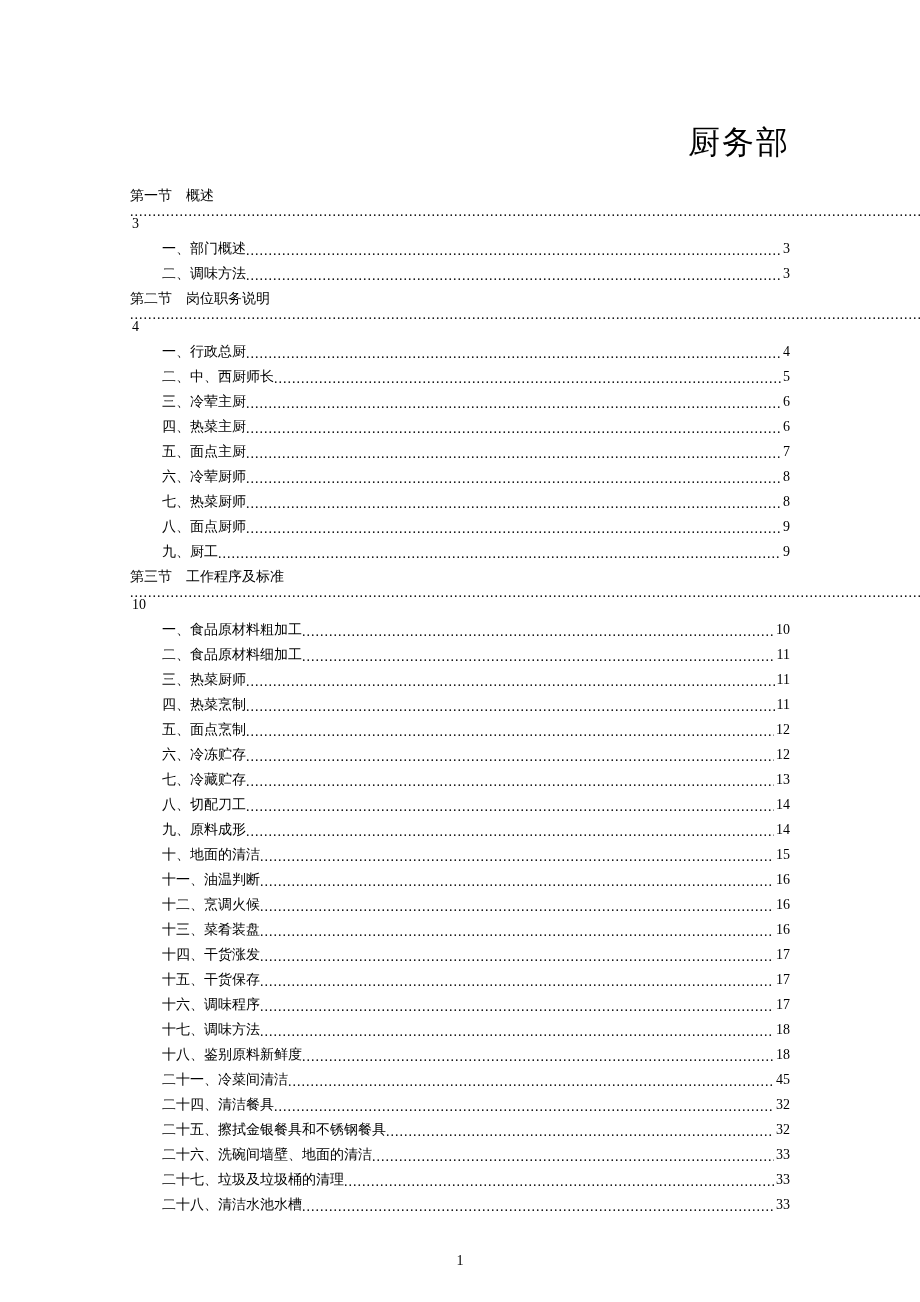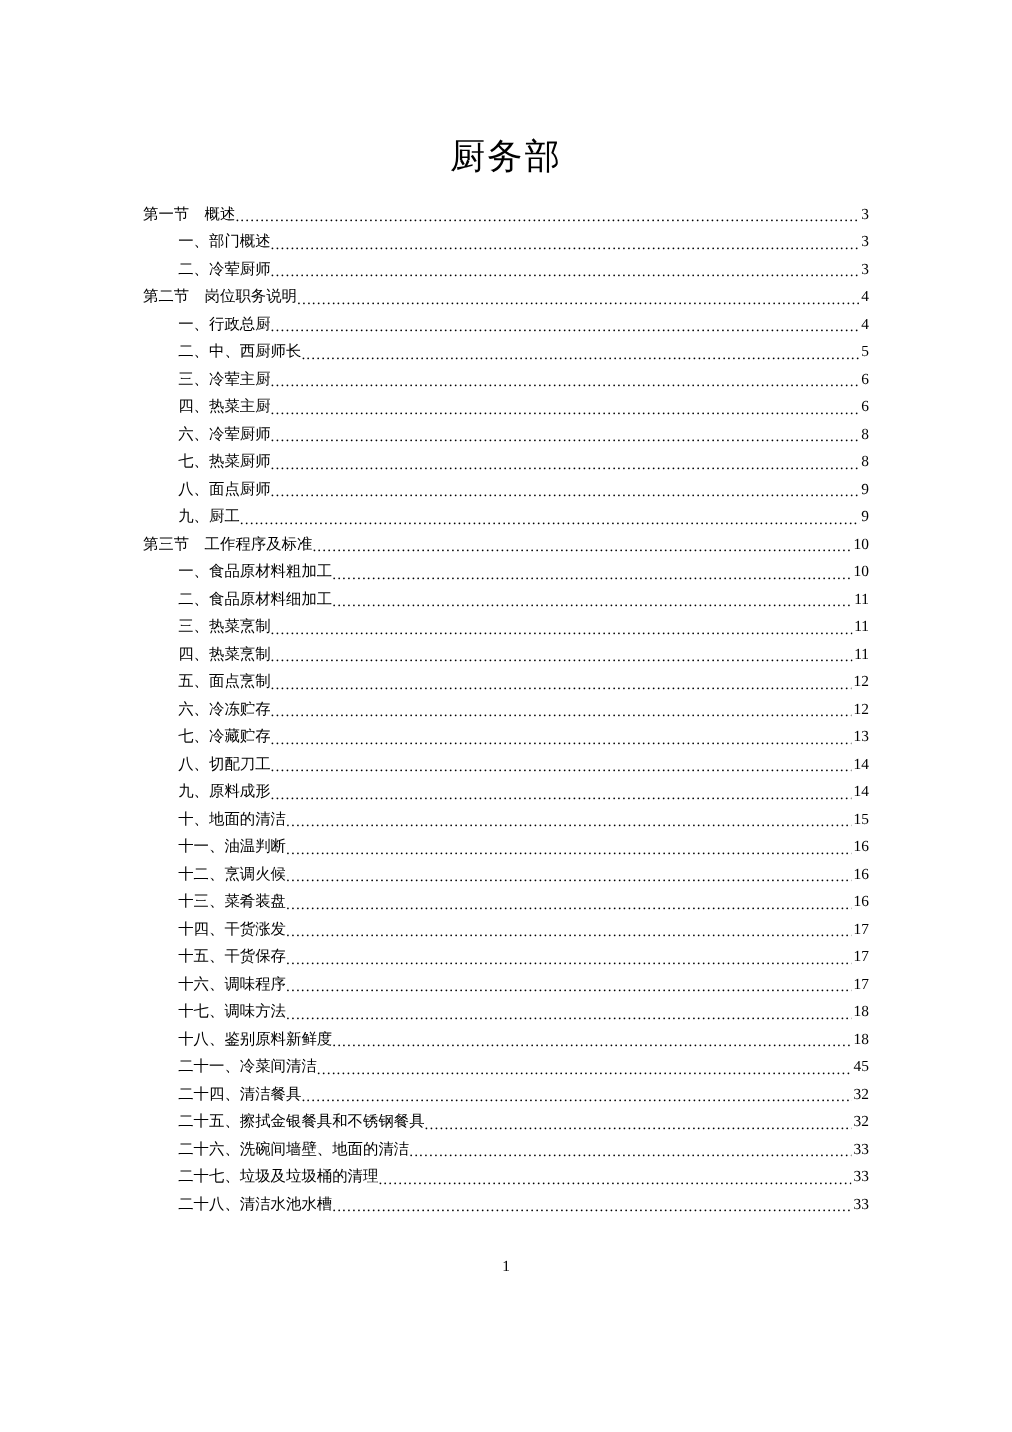--- a/index.html
+++ b/index.html
@@ -8,40 +8,40 @@
     background: #ffffff;
     font-family: "SimSun", "宋体", serif;
     width: 920px;
   }
   .page {
     width: 920px;
     padding: 100px 130px 40px 130px;
     box-sizing: border-box;
   }
   .title {
-    text-align: center;
+    text-align: right;
     font-size: 32px;
     font-weight: normal;
     margin-bottom: 18px;
     font-family: "SimSun", "宋体", serif;
     letter-spacing: 2px;
   }
   .toc {
     font-size: 14px;
     line-height: 1;
     color: #000;
   }
   .toc-row {
     display: flex;
     align-items: baseline;
     white-space: nowrap;
     margin: 0;
     padding: 5.5px 0;
   }
-  .toc-row.level-1 { padding-left: 0; }
+  .toc-row.level-1 { padding-left: 0; flex-direction: column; }
   .toc-row.level-2 { padding-left: 32px; }
   .toc-label { flex: 0 0 auto; }
   .toc-dots {
     flex: 1 1 auto;
     overflow: hidden;
     letter-spacing: 1px;
     color: #000;
     position: relative;
     top: 2px;
   }
@@ -70,21 +70,21 @@
         <span class="toc-label">第一节　概述</span>
         <span class="toc-dots"></span>
         <span class="toc-page">3</span>
       </div>
       <div class="toc-row level-2">
         <span class="toc-label">一、部门概述</span>
         <span class="toc-dots"></span>
         <span class="toc-page">3</span>
       </div>
       <div class="toc-row level-2">
-        <span class="toc-label">二、冷荤厨师</span>
+        <span class="toc-label">二、调味方法</span>
         <span class="toc-dots"></span>
         <span class="toc-page">3</span>
       </div>
       <div class="toc-row level-1">
         <span class="toc-label">第二节　岗位职务说明</span>
         <span class="toc-dots"></span>
         <span class="toc-page">4</span>
       </div>
       <div class="toc-row level-2">
         <span class="toc-label">一、行政总厨</span>
@@ -100,20 +100,25 @@
         <span class="toc-label">三、冷荤主厨</span>
         <span class="toc-dots"></span>
         <span class="toc-page">6</span>
       </div>
       <div class="toc-row level-2">
         <span class="toc-label">四、热菜主厨</span>
         <span class="toc-dots"></span>
         <span class="toc-page">6</span>
       </div>
       <div class="toc-row level-2">
+        <span class="toc-label">五、面点主厨</span>
+        <span class="toc-dots"></span>
+        <span class="toc-page">7</span>
+      </div>
+      <div class="toc-row level-2">
         <span class="toc-label">六、冷荤厨师</span>
         <span class="toc-dots"></span>
         <span class="toc-page">8</span>
       </div>
       <div class="toc-row level-2">
         <span class="toc-label">七、热菜厨师</span>
         <span class="toc-dots"></span>
         <span class="toc-page">8</span>
       </div>
       <div class="toc-row level-2">
@@ -135,21 +140,21 @@
         <span class="toc-label">一、食品原材料粗加工</span>
         <span class="toc-dots"></span>
         <span class="toc-page">10</span>
       </div>
       <div class="toc-row level-2">
         <span class="toc-label">二、食品原材料细加工</span>
         <span class="toc-dots"></span>
         <span class="toc-page">11</span>
       </div>
       <div class="toc-row level-2">
-        <span class="toc-label">三、热菜烹制</span>
+        <span class="toc-label">三、热菜厨师</span>
         <span class="toc-dots"></span>
         <span class="toc-page">11</span>
       </div>
       <div class="toc-row level-2">
         <span class="toc-label">四、热菜烹制</span>
         <span class="toc-dots"></span>
         <span class="toc-page">11</span>
       </div>
       <div class="toc-row level-2">
         <span class="toc-label">五、面点烹制</span>

